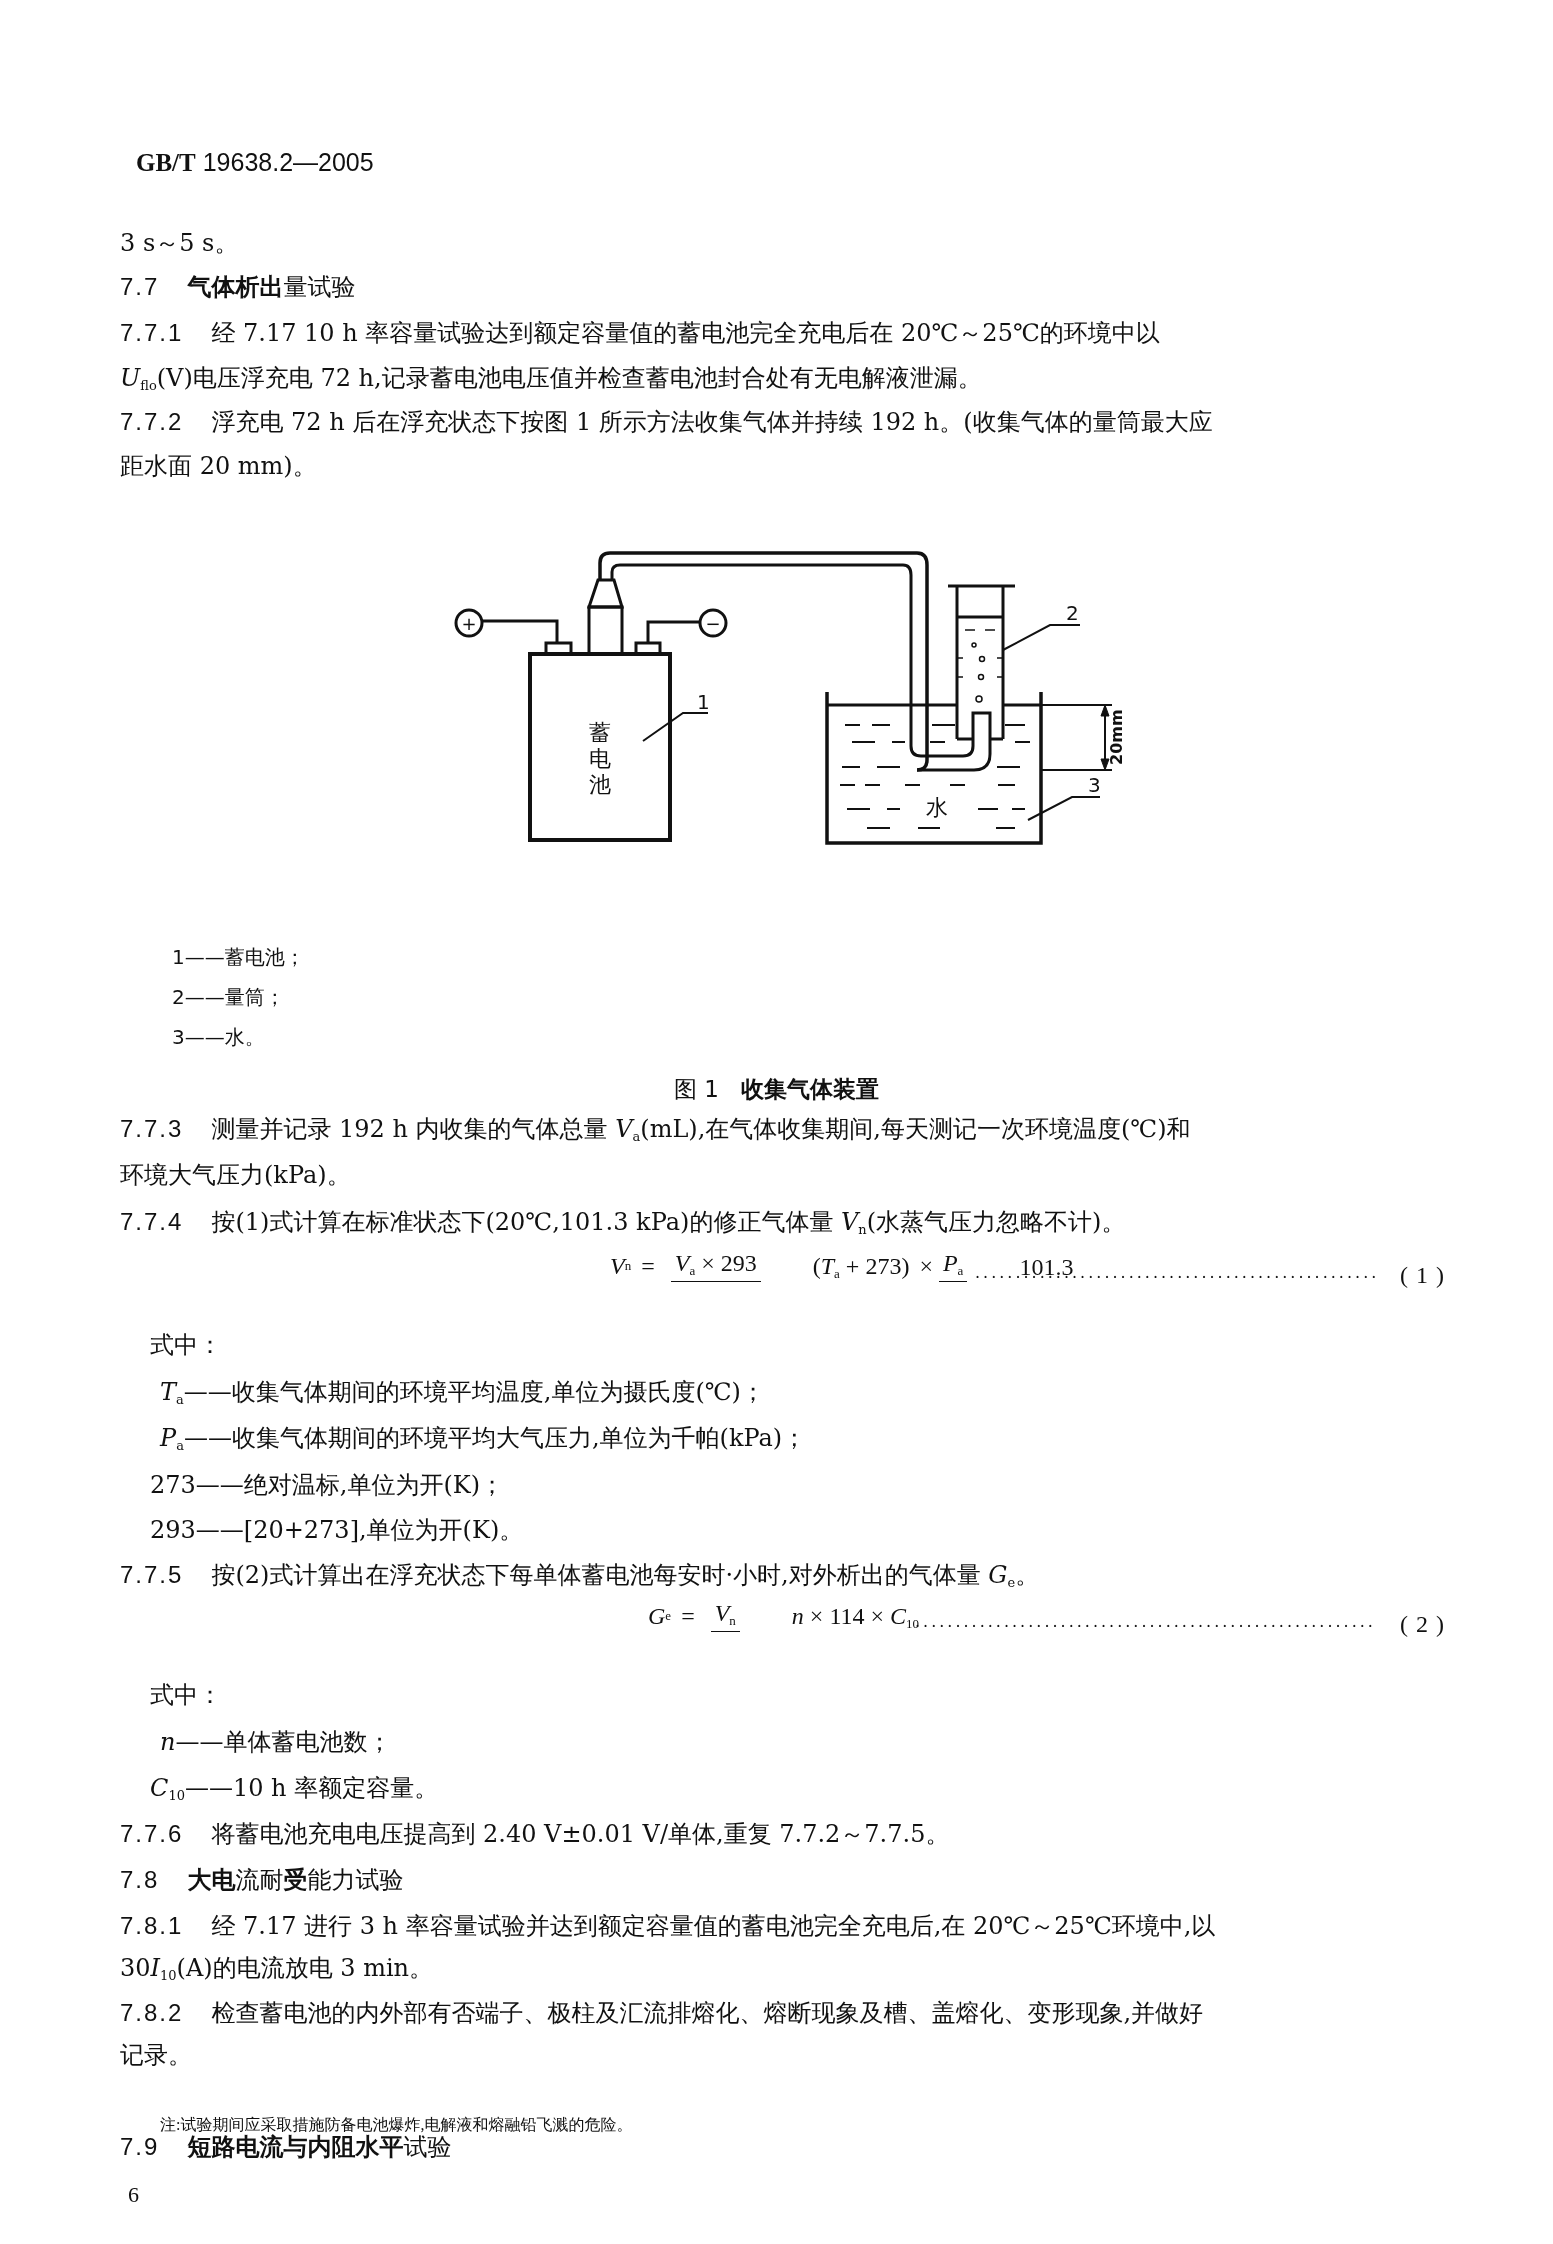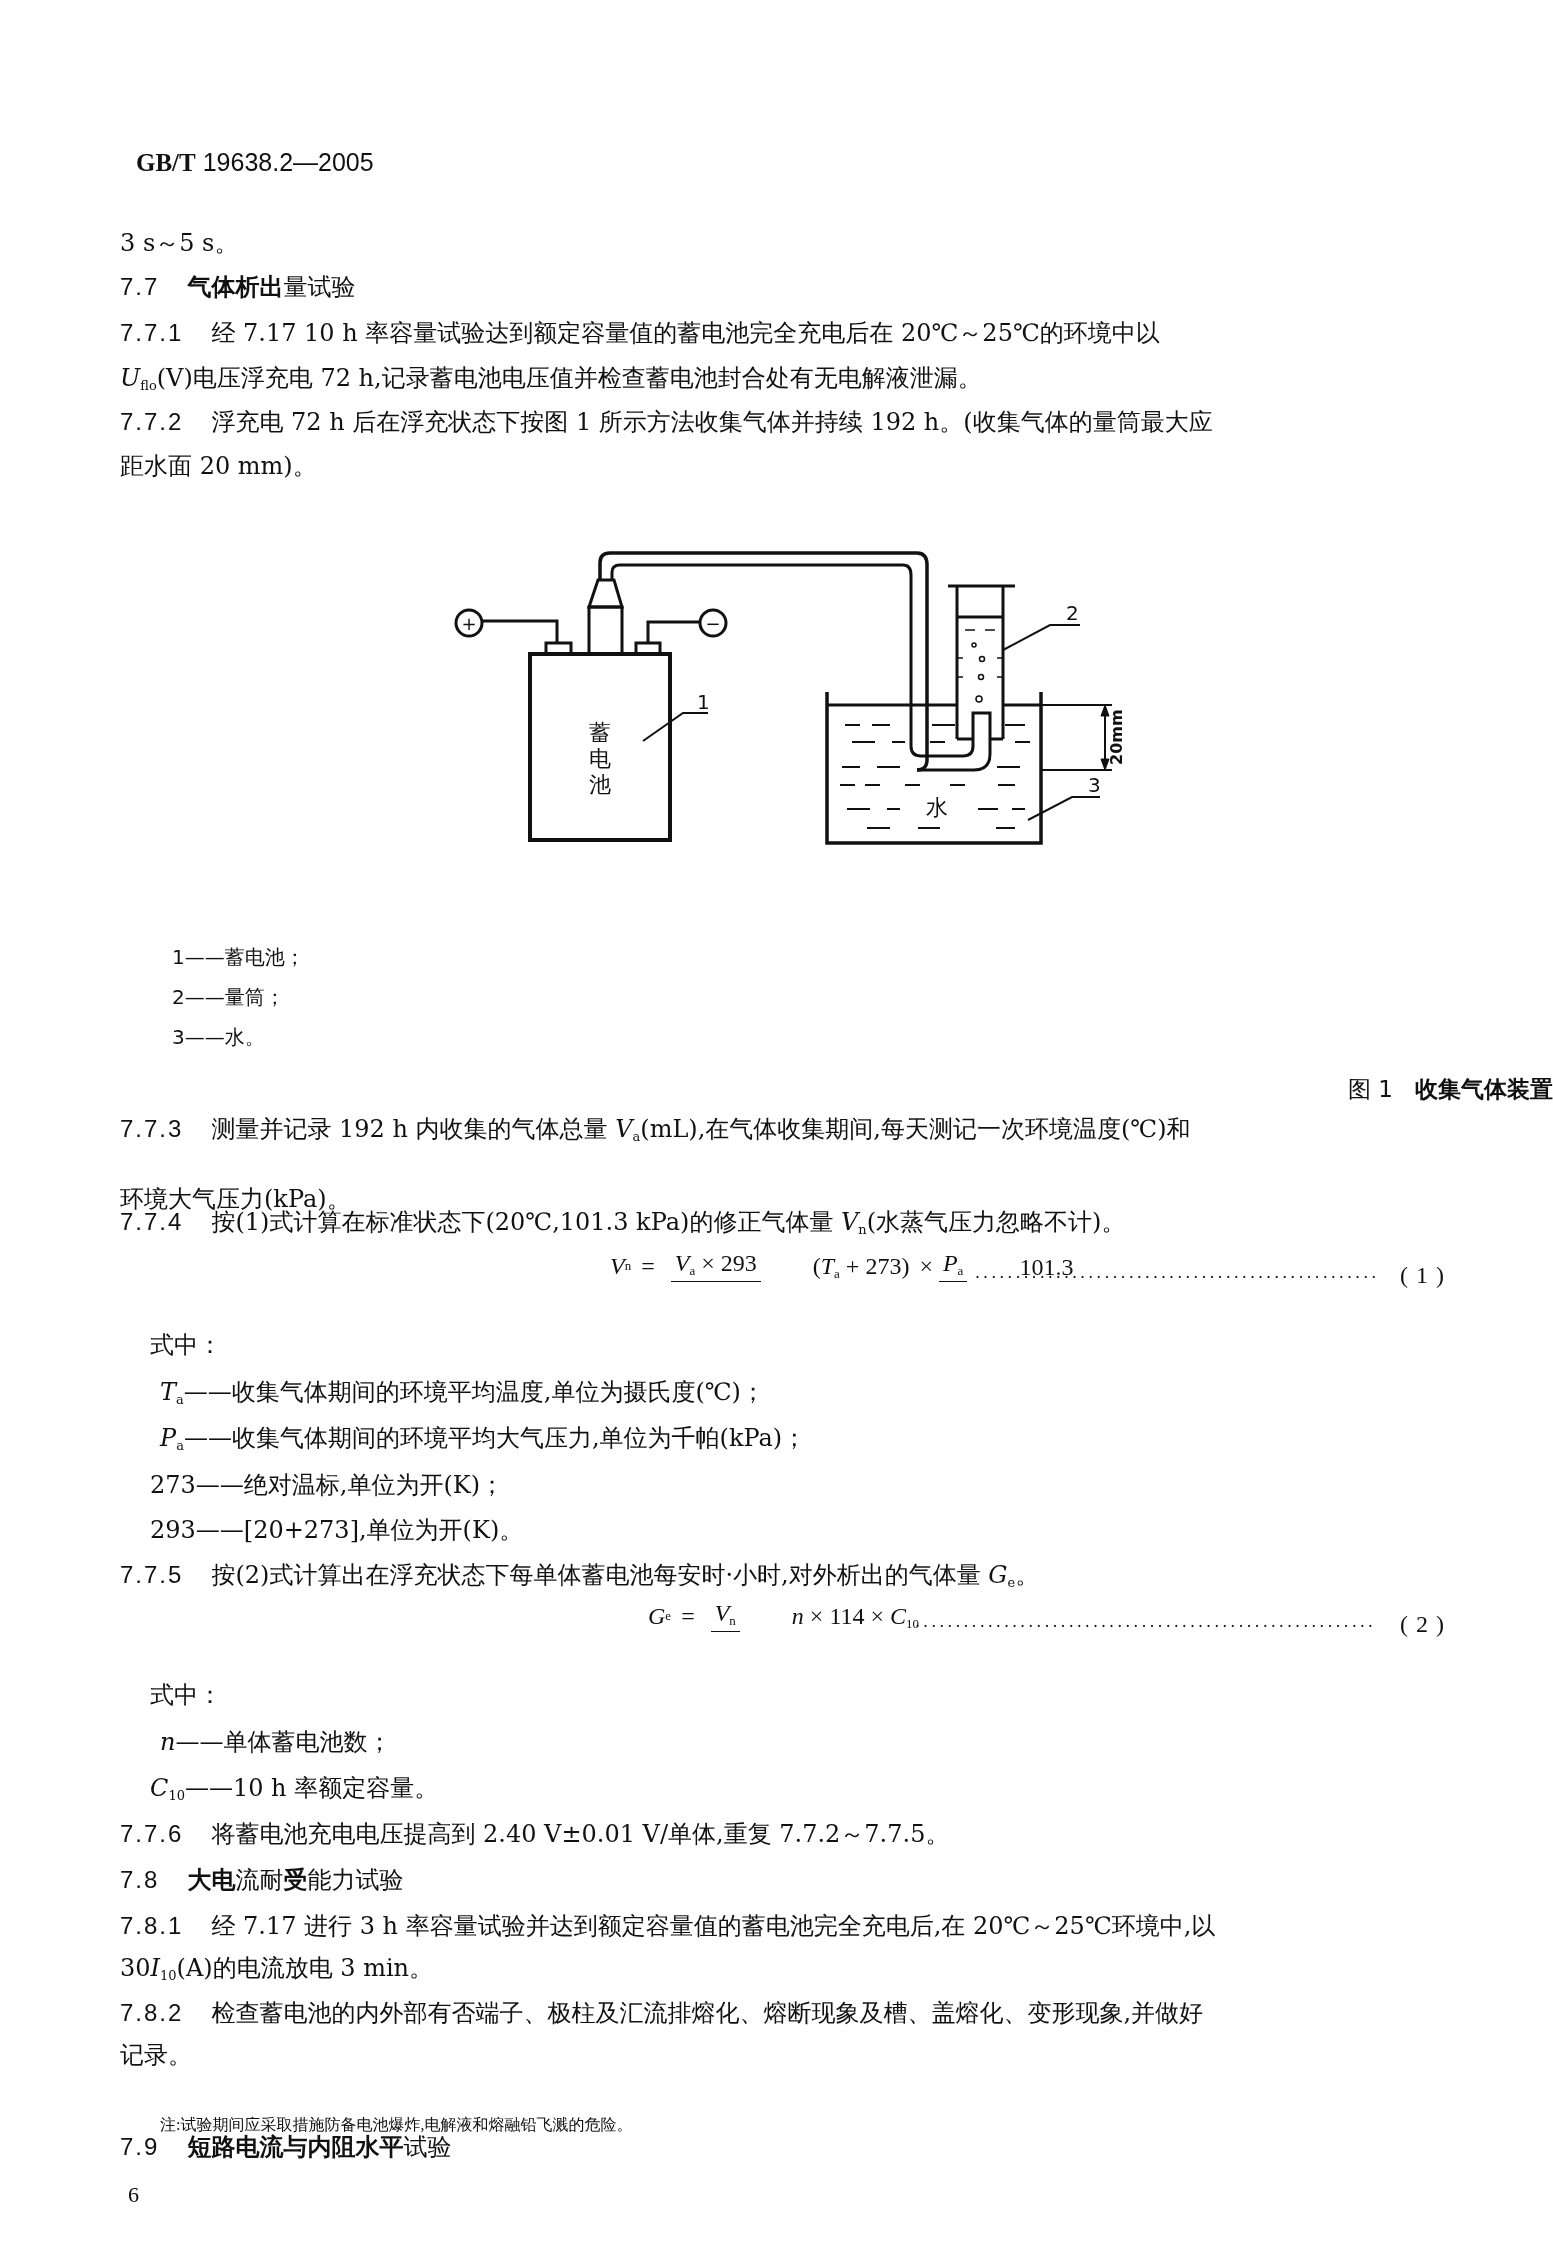--- a/index.html
+++ b/index.html
@@ -9,21 +9,21 @@
   .hdr { position:absolute; left:120px; top:148px; font-size:25px; font-family:"Liberation Sans",sans-serif;margin-left:16px; }
   .hdr b { font-family:"Liberation Serif",serif; font-weight:bold; }
   .num { font-family:"Liberation Sans",sans-serif; letter-spacing:2px; display:inline-block; }
   .h { font-family:"DejaVu Sans","Liberation Sans",sans-serif; }
   .h .bold { font-weight:bold; }
   .sp { display:inline-block; width:28px; }
   sub { font-size:13px; vertical-align:-4px; }
   i { font-style:italic; }
   .legend { font-size:20px; font-family:"DejaVu Sans",sans-serif; }
   .note { font-size:16px; font-family:Liberation Serif, serif;margin-top:22px; }
-  .caption { position:absolute; top:1074px; left:0; width:1553px; text-align:right; font-size:23px;
+  .caption { position:absolute; top:1074px; left:0; width:1553px; text-align:center; font-size:23px;
              font-family:"DejaVu Sans",sans-serif; }
   .caption .bold { font-weight:bold; margin-left:22px; }
   .eq { position:absolute; font-size:24px; font-family:"Liberation Serif",serif; display:flex; align-items:center; white-space:nowrap; }
   .frac { display:inline-flex; flex-direction:row; align-items:center; margin:0 6px; }
   .frac .top { border-bottom:1.5px solid #111; padding:0 4px 2px; }
   .frac .bot { padding:2px 4px 0;margin-left:48px; }
   .dots { position:absolute; overflow:hidden; letter-spacing:3px; font-size:16px; }
   .eqno { position:absolute; font-size:24px; font-family:"Liberation Serif",serif; letter-spacing:8px; }
   .pagenum { position:absolute; left:128px; top:2182px; font-size:22px; font-family:"Liberation Serif",serif; }
   svg text { font-family:"DejaVu Sans",sans-serif; }
@@ -156,21 +156,21 @@
 <div class="ln legend" style="top:982px;left:172px">2——量筒；</div>
 <div class="ln legend" style="top:1022px;left:172px">3——水。</div>
 
 <div class="caption">
   <span>图 1</span><span class="bold">收集气体装置</span>
 </div>
 
 <div class="ln" style="top:1114px">
   <span class="num">7.7.3</span><span class="sp"></span><span>测量并记录 192 h 内收集的气体总量 </span><i>V</i><sub>a</sub><span>(mL),在气体收集期间,每天测记一次环境温度(℃)和</span>
 </div>
-<div class="ln" style="top:1184px"><span>环境大气压力(kPa)。</span></div>
+<div class="ln" style="top:1160px"><span>环境大气压力(kPa)。</span></div>
 
 <div class="ln" style="top:1207px">
   <span class="num">7.7.4</span><span class="sp"></span><span>按(1)式计算在标准状态下(20℃,101.3 kPa)的修正气体量 </span><i>V</i><sub>n</sub><span>(水蒸气压力忽略不计)。</span>
 </div>
 
 <div class="eq" style="left:610px;top:1250px">
   <i>V</i>
     <sub>n</sub>
   <span style="margin:0 10px">=</span>
   <span class="frac">

